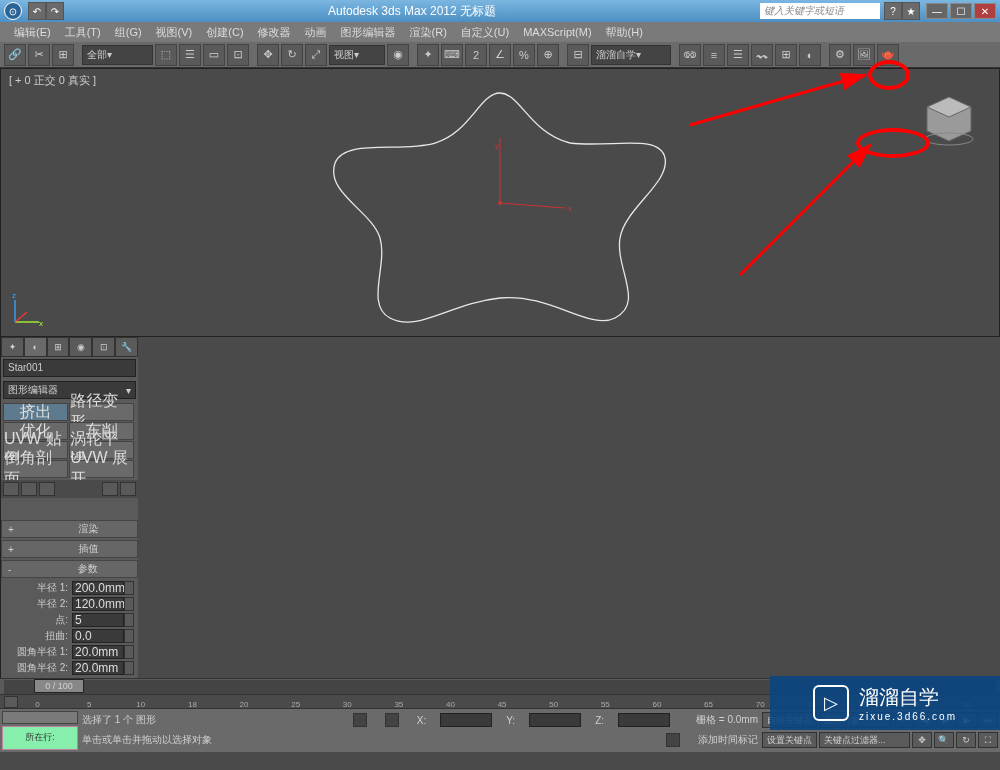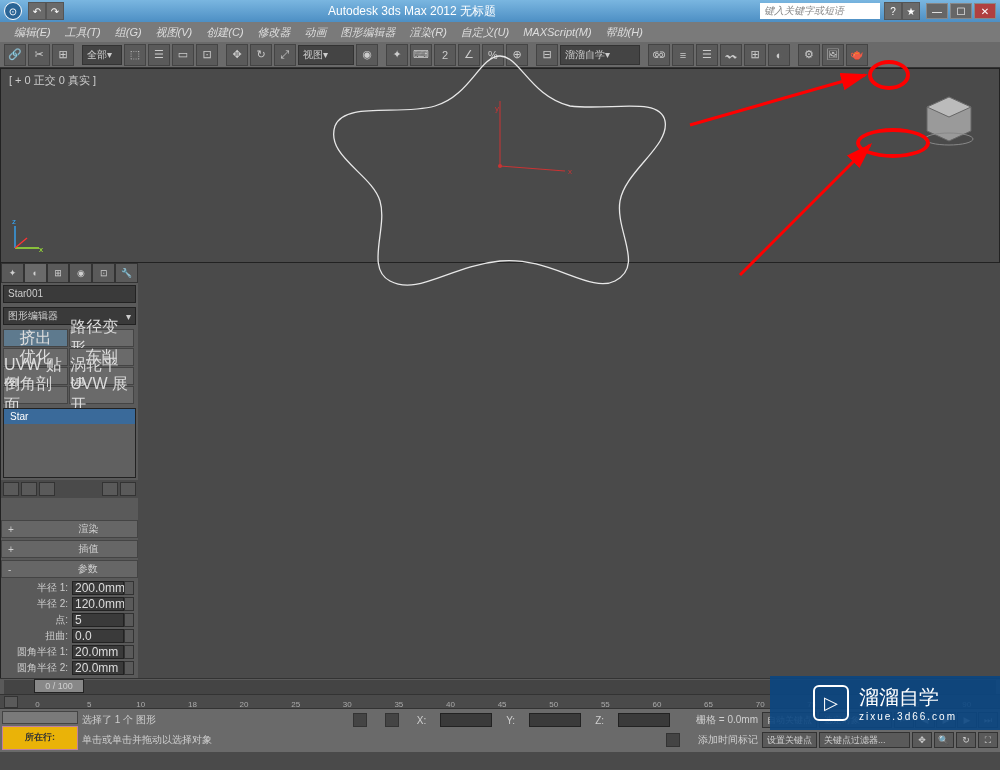--- a/index.html
+++ b/index.html
@@ -6,21 +6,21 @@
 body { width: 1000px; height: 770px; background: #4a4a4a; color: #cfcfcf; font-size: 11px; overflow: hidden; position: relative; }
 .title-bar { height: 22px; background: linear-gradient(to bottom, #7ab6e0, #4d8fc4); display: flex; align-items: center; padding: 0 4px; color: #fff; }
 .app-logo { width: 18px; height: 18px; background: #2a6496; border-radius: 50%; display: flex; align-items: center; justify-content: center; font-size: 10px; margin-right: 6px; border: 1px solid #fff; }
 .title-text { flex: 1; text-align: center; font-size: 12px; }
 .win-buttons { display: flex; gap: 2px; }
 .win-btn { width: 22px; height: 16px; background: #666; color: #fff; display: flex; align-items: center; justify-content: center; font-size: 10px; border: 1px solid #888; }
 .win-close { background: #b04040; }
 .quick-btn { width: 18px; height: 18px; background: #6a6a6a; border: 1px solid #555; display: flex; align-items: center; justify-content: center; font-size: 10px; }
 .search-box { flex: 0 0 120px; height: 16px; background: #fff; margin-left: auto; font-style: italic; color: #888; padding: 0 4px; font-size: 10px; display: flex; align-items: center; }
 .menu-bar { height: 20px; background: #7a7a7a; display: flex; align-items: center; gap: 2px; padding: 0 8px; color: #ddd; }
-.menu-item { padding: 2px 6px; font-size: 11px; cursor: pointer; font-style: italic; }
+.menu-item { padding: 2px 6px; font-size: 11px; cursor: pointer; }
 .toolbar { height: 26px; background: #6a6a6a; display: flex; align-items: center; gap: 2px; padding: 0 4px; border-bottom: 1px solid #333; }
 .tool-btn { width: 22px; height: 22px; background: #5a5a5a; border: 1px solid #444; display: flex; align-items: center; justify-content: center; font-size: 11px; color: #ccc; }
 .tool-sep { width: 4px; }
 .dropdown { height: 20px; background: #444; border: 1px solid #333; color: #ccc; padding: 0 4px; display: flex; align-items: center; font-size: 10px; }
 .main-area { display: flex; height: 610px; flex-direction: column; }
 .viewport { flex: 1; background: #4a4a4a; position: relative; border: 1px solid #222; }
 .viewport-label { position: absolute; top: 4px; left: 8px; font-size: 11px; color: #ccc; }
 .star-svg { position: absolute; top: 50%; left: 50%; transform: translate(-50%, -50%); }
 .gizmo-corner { position: absolute; bottom: 8px; left: 8px; }
 .viewcube { position: absolute; top: 20px; right: 20px; }
@@ -43,21 +43,21 @@
 .param-label { flex: 1; text-align: right; padding-right: 4px; color: #ccc; }
 .param-input { width: 52px; height: 14px; background: #3a3a3a; border: 1px solid #222; color: #ddd; padding: 4px 2px; font-size: 12px; display: flex; align-items: center; }
 .spinner { width: 10px; height: 14px; background: #5a5a5a; border: 1px solid #333; display: flex; flex-direction: column; }
 .timeline { height: 16px; background: #5a5a5a; border-top: 1px solid #333; display: flex; align-items: center; }
 .time-ruler { flex: 1; height: 14px; background: linear-gradient(to right, #444, #444); position: relative; margin: 0 4px; }
 .time-slider { position: absolute; left: 30px; top: -1px; width: 50px; height: 14px; background: #888; border: 1px solid #222; font-size: 9px; display: flex; align-items: center; justify-content: center; }
 .track-bar { height: 14px; background: #4a4a4a; border-top: 1px solid #333; display: flex; align-items: center; padding: 0 4px; }
 .status-bar { height: 44px; background: #6a6a6a; border-top: 1px solid #333; display: flex; }
 .status-left { width: 80px; display: flex; flex-direction: column; padding: 2px; gap: 2px; }
 .status-btn-sm { height: 16px; background: #7a7a7a; border: 1px solid #444; font-size: 9px; display: flex; align-items: center; justify-content: center; }
-.status-btn-tag { height: 31px; background: #eab308; border: 1px solid #c080a0; font-size: 9px; display: flex; align-items: center; justify-content: center; color: #333; font-weight: bold; }
+.status-btn-tag { height: 31px; background: #86efac; border: 1px solid #c080a0; font-size: 9px; display: flex; align-items: center; justify-content: center; color: #333; }
 .status-mid { flex: 1; display: flex; flex-direction: column; padding: 2px; gap: 2px; }
 .status-text-row { display: flex; align-items: center; gap: 14px; font-size: 10px; height: 18px; }
 .coord-input { width: 52px; height: 14px; background: #3a3a3a; border: 1px solid #222; color: #999; font-size: 9px; padding: 0 2px; }
 .lock-icon { width: 14px; height: 14px; background: #444; border: 1px solid #333; margin-right: 4px; }
 .status-right { width: 240px; display: flex; flex-direction: column; padding: 2px; gap: 2px; }
 .anim-row { display: flex; gap: 2px; align-items: center; height: 18px; font-size: 9px; }
 .anim-btn { height: 16px; background: #5a5a5a; border: 1px solid #333; padding: 0 4px; font-size: 9px; display: flex; align-items: center; }
 .playback-btns { display: flex; gap: 1px; }
 .pb-btn { width: 20px; height: 16px; background: #5a5a5a; border: 1px solid #333; display: flex; align-items: center; justify-content: center; font-size: 9px; }
 .watermark { position: absolute; right: 0; bottom: 40px; width: 230px; height: 54px; background: rgba(10, 70, 130, 0.9); display: flex; align-items: center; justify-content: center; color: #fff; font-size: 20px; gap: 10px; }
@@ -98,21 +98,21 @@
   <span class="menu-item">自定义(U)</span>
   <span class="menu-item">MAXScript(M)</span>
   <span class="menu-item">帮助(H)</span>
 </div>
 
 <div class="toolbar">
   <div class="tool-btn">🔗</div>
   <div class="tool-btn">✂</div>
   <div class="tool-btn">⊞</div>
   <div class="tool-sep"></div>
-  <div class="dropdown" style="width:40px"><span>全部</span> ▾</div>
+  <div class="dropdown" style="width:71px"><span>全部</span> ▾</div>
   <div class="tool-btn">⬚</div>
   <div class="tool-btn">☰</div>
   <div class="tool-btn">▭</div>
   <div class="tool-btn">⊡</div>
   <div class="tool-sep"></div>
   <div class="tool-btn">✥</div>
   <div class="tool-btn">↻</div>
   <div class="tool-btn">⤢</div>
   <div class="dropdown" style="width:56px"><span>视图</span> ▾</div>
   <div class="tool-btn">◉</div>
@@ -193,23 +193,20 @@
     </div>
     <div class="mod-buttons">
       <div class="mod-btn selected">挤出</div>
       <div class="mod-btn">路径变形</div>
       <div class="mod-btn">优化</div>
       <div class="mod-btn">车削</div>
       <div class="mod-btn">UVW 贴图</div>
       <div class="mod-btn">涡轮平滑</div>
       <div class="mod-btn">倒角剖面</div>
       <div class="mod-btn">UVW 展开</div>
-    </div>
-    <div class="mod-stack">
-      <div class="mod-stack-item">Star</div>
     </div>
     <div class="stack-toolbar">
       <div class="stack-btn"></div>
       <div class="stack-btn"></div>
       <div class="stack-btn"></div>
       <div style="flex:1"></div>
       <div class="stack-btn"></div>
       <div class="stack-btn"></div>
     </div>
     <div style="height:20px"></div>

